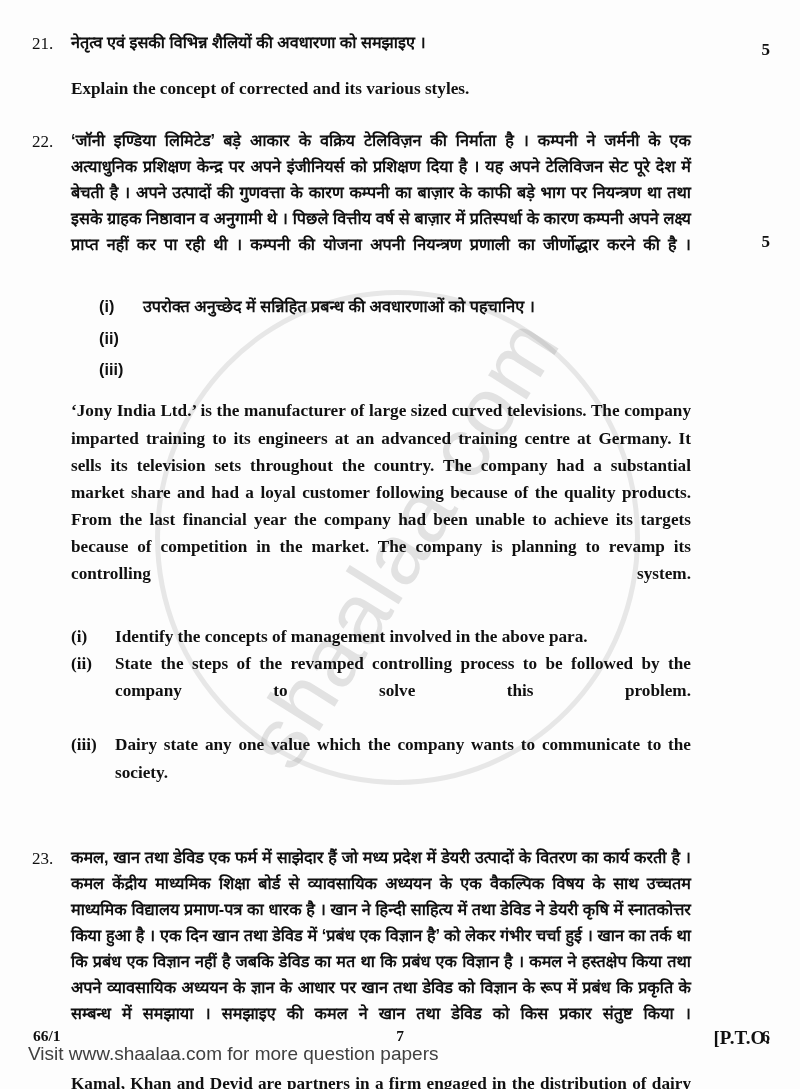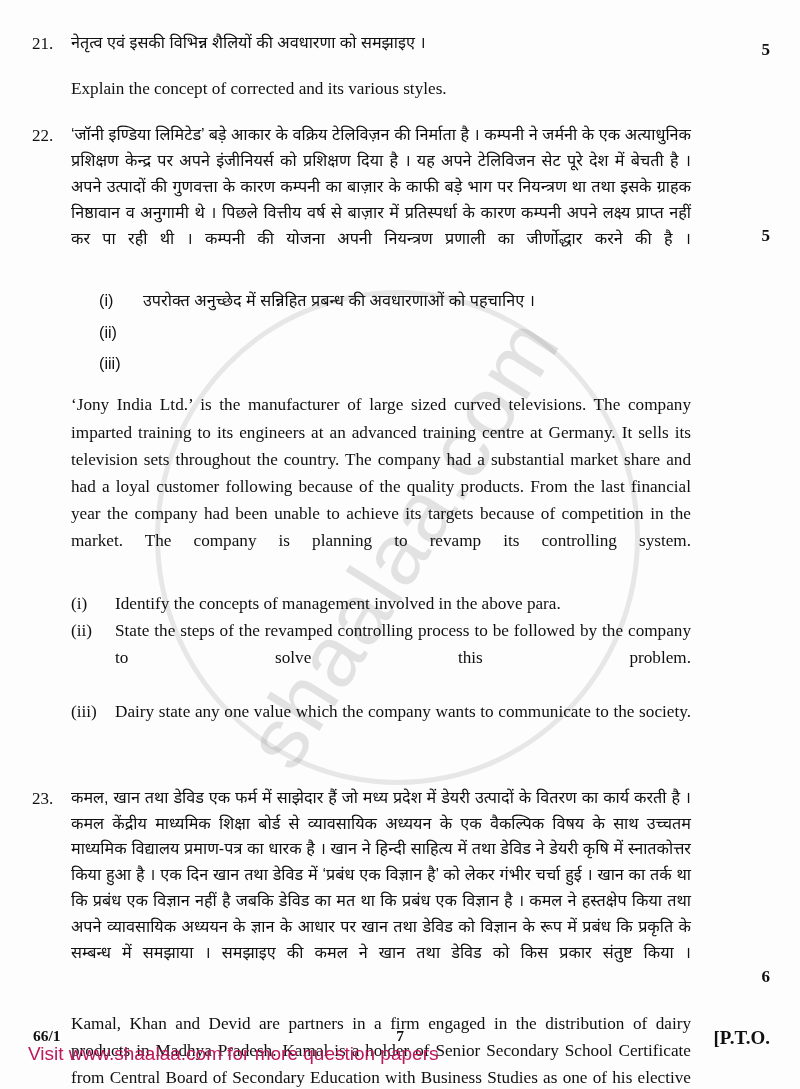--- a/index.html
+++ b/index.html
@@ -69,20 +69,21 @@
     padding-left: 32px;
     box-sizing: content-box;
     font-size: 17px;
     line-height: 1.62;
     white-space: nowrap;
   }
   .q-body {
     flex: 1 1 auto;
     padding-right: 109px;
     box-sizing: border-box;
+    font-weight: bold;
   }
 
   .para {
     margin: 0;
     text-align: justify;
     text-justify: inter-word;
   }
   .para.last-full::after {
     content: "";
     display: inline-block;
@@ -162,21 +163,21 @@
     top: 0;
     font-weight: bold;
     font-size: 19px;
   }
   #site-banner {
     position: absolute;
     left: 28px;
     top: 16px;
     font-family: "Liberation Sans", "DejaVu Sans", sans-serif;
     font-size: 19px;
-    color: #be185d;
+    color: #404040;
   }
 </style>
 </head>
 <body>
 
 <div id="page">
 
   <div id="watermark">
     <div id="watermark-text">shaalaa.com</div>
   </div>
@@ -185,21 +186,21 @@
 
     <div class="q-block" style="margin-top:30px;">
       <div class="q-num">21.</div>
       <div class="q-body">
         <p class="para hindi">नेतृत्व एवं इसकी विभिन्न शैलियों की अवधारणा को समझाइए ।</p>
         <p class="para english" style="margin-top:19px;">Explain the concept of corrected and its various styles.</p>
       </div>
       <div class="marks" style="top:10px;">5</div>
     </div>
 
-    <div class="q-block" style="margin-top:20px;">
+    <div class="q-block" style="margin-top:26px;">
       <div class="q-num">22.</div>
       <div class="q-body">
 
         <p class="para hindi last-full">‘जॉनी इण्डिया लिमिटेड’ बड़े आकार के वक्रिय टेलिविज़न की निर्माता है । कम्पनी ने जर्मनी के एक अत्याधुनिक प्रशिक्षण केन्द्र पर अपने इंजीनियर्स को प्रशिक्षण दिया है । यह अपने टेलिविजन सेट पूरे देश में बेचती है । अपने उत्पादों की गुणवत्ता के कारण कम्पनी का बाज़ार के काफी बड़े भाग पर नियन्त्रण था तथा इसके ग्राहक निष्ठावान व अनुगामी थे । पिछले वित्तीय वर्ष से बाज़ार में प्रतिस्पर्धा के कारण कम्पनी अपने लक्ष्य प्राप्त नहीं कर पा रही थी । कम्पनी की योजना अपनी नियन्त्रण प्रणाली का जीर्णोद्धार करने की है ।</p>
 
         <ul class="sub-list hindi" style="margin-top:10px;">
           <li class="sub-item" style="padding-left:28px;">
             <span class="sub-label">(i)</span>
             <span class="sub-text">उपरोक्त अनुच्छेद में सन्निहित प्रबन्ध की अवधारणाओं को पहचानिए ।</span>
           </li>

